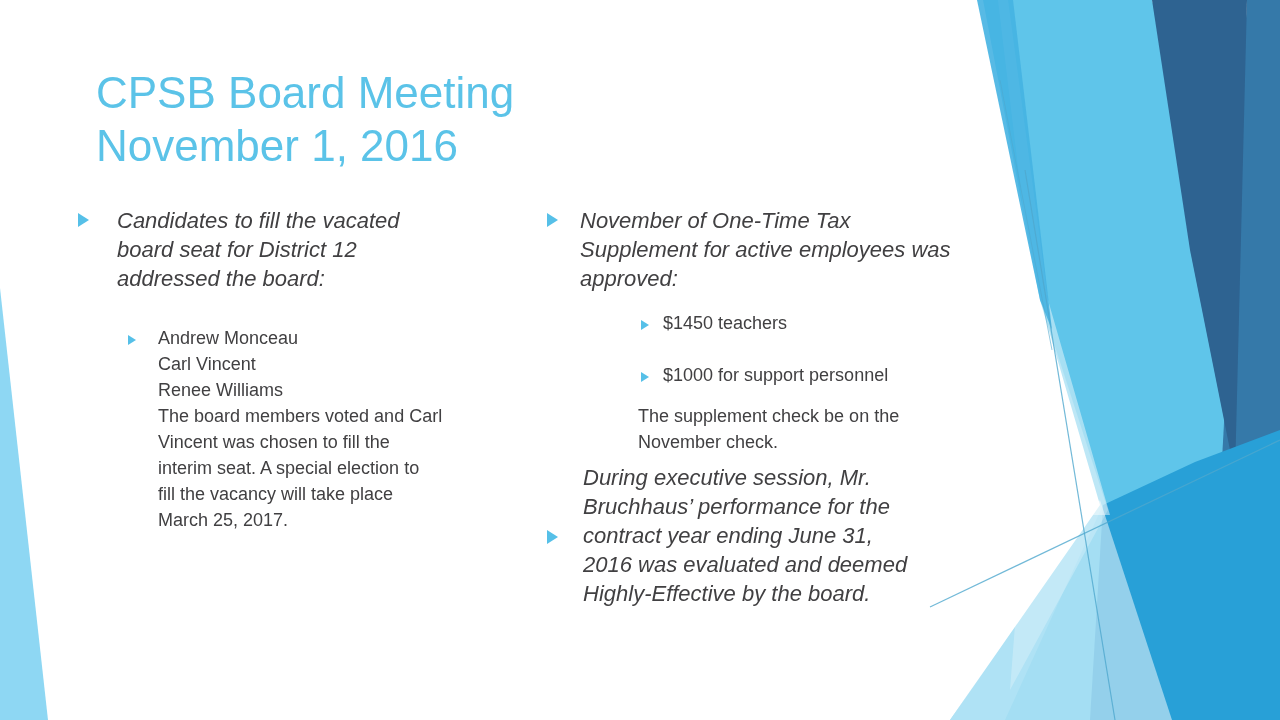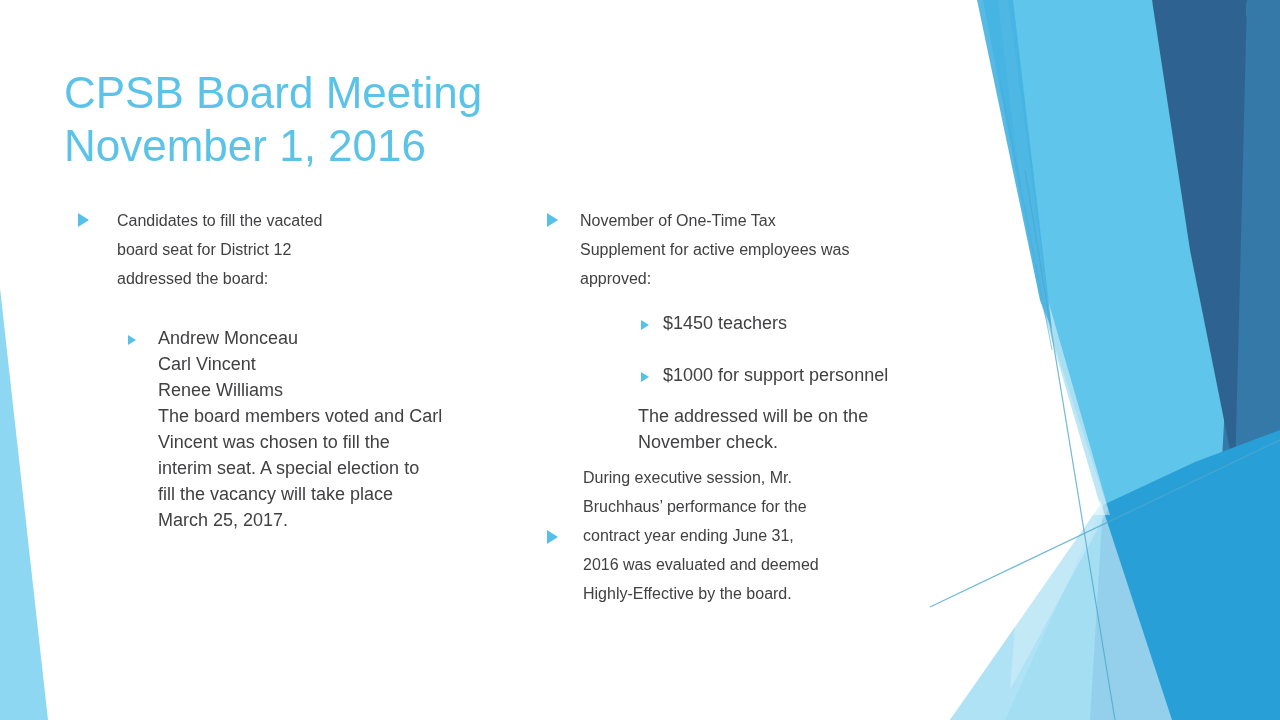--- a/index.html
+++ b/index.html
@@ -5,41 +5,41 @@
   html,body { margin:0; padding:0; background:#c8c8c8; }
   .slide {
     position:relative; width:1280px; height:720px; margin:0 auto;
     background:#ffffff; overflow:hidden;
     font-family:"Liberation Sans", sans-serif;
     color:#414042;
   }
   .backdrop { position:absolute; inset:0; width:1280px; height:720px; }
 
   .title {
-    position:absolute; left:64px; top:66px; margin:0;
+    position:absolute; left:96px; top:66px; margin:0;
     font-size:44px; line-height:53px; font-weight:normal;
     color:#5bc3e8; letter-spacing:0px;
   }
 
   .col { position:absolute; top:206px; }
   .col-left  { left:78px;  width:470px; }
   .col-right { left:547px; width:480px; }
 
   .li { display:flex; align-items:flex-start; }
   .marker { flex:0 0 auto; }
   .tri {
     display:inline-block; width:0; height:0; border-style:solid;
     border-width:7px 0 7px 11px;
     border-color:transparent transparent transparent #56c0e8;
   }
   .tri.small { border-width:5px 0 5px 8px; }
 
   .l1 .marker { width:39px; padding-top:7px; }
   .col-right .l1 .marker { width:33px; }
-  .l1 .txt { font-size:16px; line-height:29px; }
+  .l1 .txt { font-size:22px; line-height:29px;font-style:italic; }
 
   .l2 { margin-left:50px; margin-top:32px; }
   .l2 .marker { width:30px; padding-top:6px; }
   .l2 .txt { font-size:18px; line-height:26px; }
 
   .para { margin-left:80px; font-size:18px; line-height:26px; }
 
   .sub { margin-left:94px; margin-top:18px; }
   .sub .marker { width:22px; padding-top:5px; }
   .sub .txt { font-size:18px; line-height:24px; }
@@ -137,21 +137,21 @@
     </div>
 
     <div class="li sub">
       <span class="marker">
         <span class="tri small"></span>
       </span>
       <div class="txt">$1000 for support personnel</div>
     </div>
 
     <div class="note">
-        <div>The addressed will be on the</div>
+        <div>The supplement check be on the</div>
         <div>November check.</div>
       </div>
 
     <div class="li l1 item2">
       <span class="marker">
         <span class="tri"></span>
       </span>
       <div class="txt">
           <div>During executive session, Mr.</div>
           <div>Bruchhaus’ performance for the</div>

